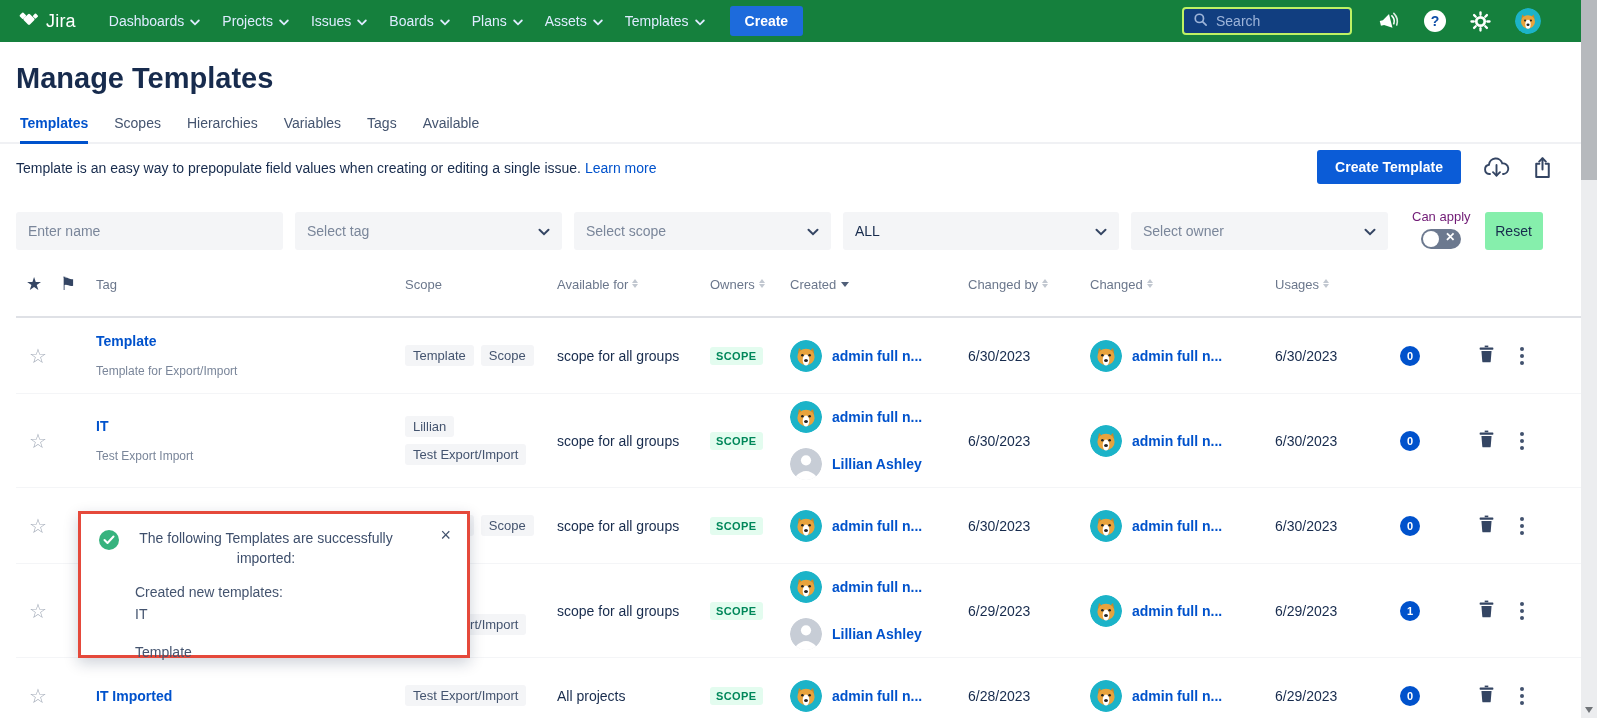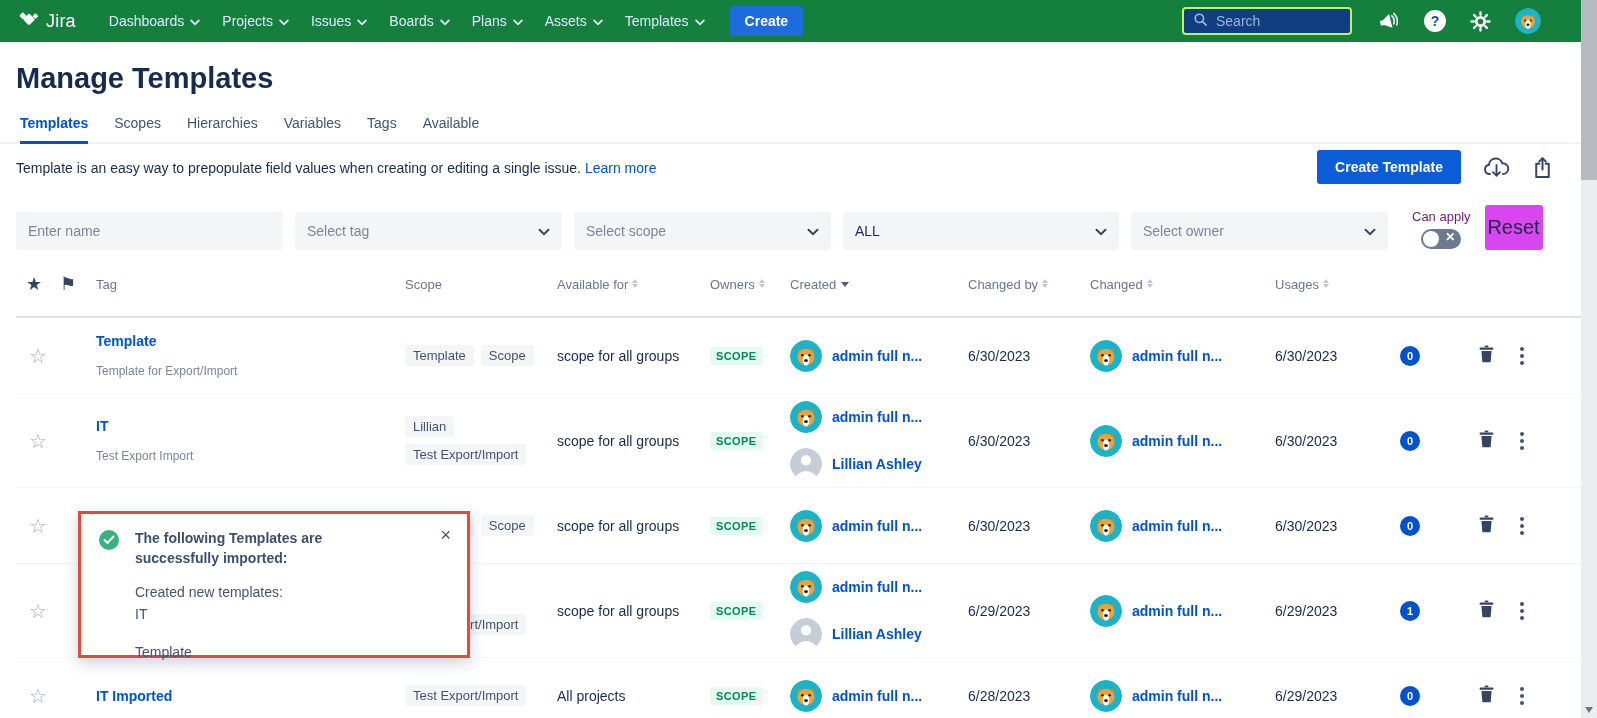--- a/index.html
+++ b/index.html
@@ -41,21 +41,21 @@
   .f-box + .f-box { margin-left:12px; }
   .f-name { width:267px; }
   .f-name input { background:transparent; border:none; outline:none; font-size:14px; width:100%; color:#172B4D; font-family:"Liberation Sans",sans-serif; }
   .f-name input::placeholder { color:#7A869A; }
   .f-tag { width:267px; } .f-scope { width:257px; } .f-type { width:276px; } .f-owner { width:257px; }
   .can-apply { margin-left:24px; display:flex; flex-direction:column; align-items:center; gap:5px; padding-bottom:1px; }
   .can-apply-label { font-size:13px; color:#701a75; }
   .toggle { width:40px; height:20px; border-radius:10px; background:#6C798F; position:relative; cursor:pointer; }
   .toggle .knob { position:absolute; left:2px; top:2px; width:16px; height:16px; background:#fff; border-radius:50%; }
   .toggle .x { position:absolute; right:6px; top:1px; color:#fff; font-size:12px; font-weight:700; }
-  .reset-btn { margin-left:14px; height:45px; width:58px; background:#d946ef; border:none; border-radius:3px; font-size:20px; color:#172B4D; cursor:pointer; }
+  .reset-btn { margin-left:14px; height:38px; width:58px; background:#86efac; border:none; border-radius:3px; font-size:14px; color:#172B4D; cursor:pointer; }
 
   
   .table { margin-top:16px; padding-left:16px; }
   .trow, .thead { display:grid; grid-template-columns:44px 36px 309px 152px 153px 80px 178px 122px 185px 125px 78px 42px 36px; align-items:center; }
   .thead { align-items:start; padding-top:10px; height:52px; border-bottom:2px solid #DFE1E6; color:#6B778C; font-size:13px; }
   .thead .hcell { display:flex; align-items:flex-start; flex-wrap:wrap; line-height:17px; padding-right:8px; cursor:pointer; }
   .h-icon { font-size:18px; color:#344563; line-height:16px; }
   .sort-double { display:inline-flex; flex-direction:column; gap:1px; margin-left:4px; margin-top:3px; }
   .sort-double i { width:0; height:0; border-left:3.5px solid transparent; border-right:3.5px solid transparent; }
   .sort-double i.up { border-bottom:4px solid #C1C7D0; }
@@ -80,21 +80,21 @@
   .date-cell { font-size:14px; color:#172B4D; }
   .usage-badge { width:20px; height:20px; border-radius:50%; background:#0052CC; color:#fff; font-size:11px; font-weight:700; display:flex; align-items:center; justify-content:center; }
   .trash-btn { background:none; border:none; cursor:pointer; }
   .kebab { display:flex; flex-direction:column; gap:3px; align-items:center; cursor:pointer; background:none; border:none; }
   .kebab i { width:4px; height:4px; border-radius:50%; background:#42526E; }
 
   
   .toast { position:absolute; left:78px; top:511px; width:392px; height:147px; background:#fff; border:3px solid #E5493B; box-shadow:0 5px 14px rgba(9,30,66,.2); z-index:20; padding:14px 16px 12px 18px; display:flex; gap:16px; }
   .toast-check { width:20px; height:20px; border-radius:50%; background:#36B37E; flex:none; display:flex; align-items:center; justify-content:center; margin-top:2px; }
   .toast-body { font-size:14px; color:#44546F; width:262px; }
-  .toast-title { font-weight:700; line-height:1.45; color:#3E4F6C; }
+  .toast-title { font-weight:400; line-height:1.45; color:#3E4F6C;text-align:center; }
   .toast-line { margin-top:14px; line-height:1.4; }
   .toast-line.spaced { margin-top:18px; }
   .toast-close { position:absolute; right:16px; top:12px; background:none; border:none; font-size:18px; color:#44546F; cursor:pointer; line-height:1; }
 
   
   .vscroll { position:absolute; right:0; top:0; width:16px; height:718px; background:#ECEDEF; z-index:40; }
   .vthumb { position:absolute; left:0; top:0; width:16px; height:180px; background:#B6B9BD; cursor:pointer; }
   .varrow { position:absolute; left:4px; bottom:5px; width:0; height:0; border-left:4px solid transparent; border-right:4px solid transparent; border-top:6px solid #707478; }
 </style>
 </head>

